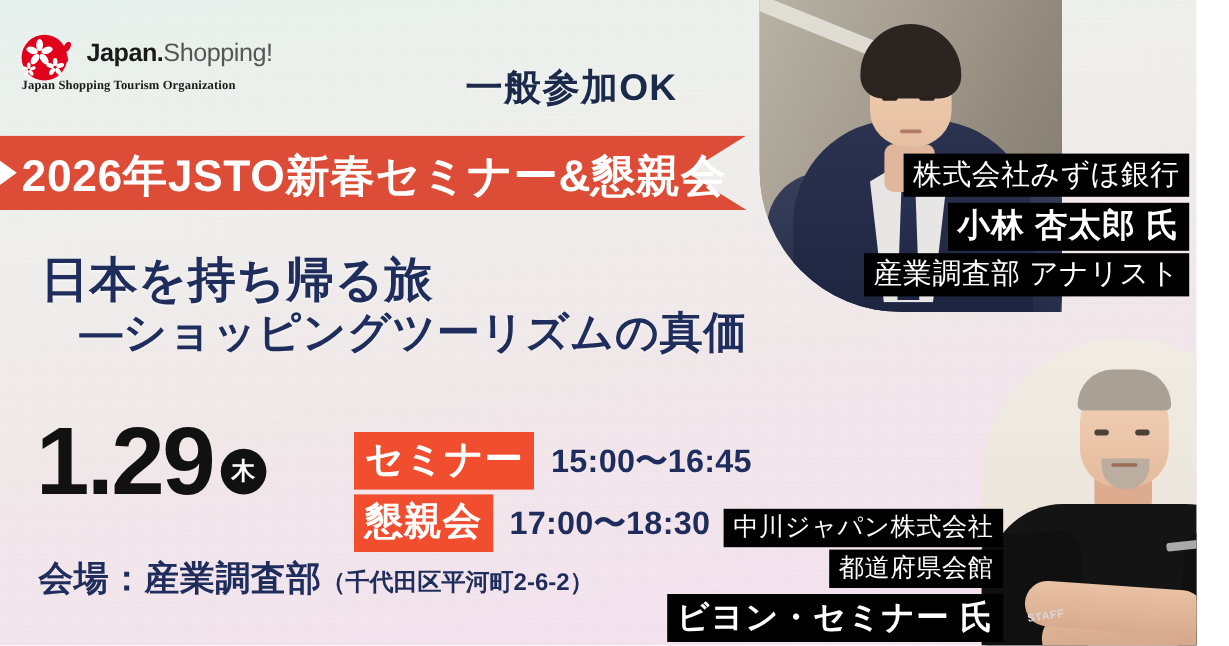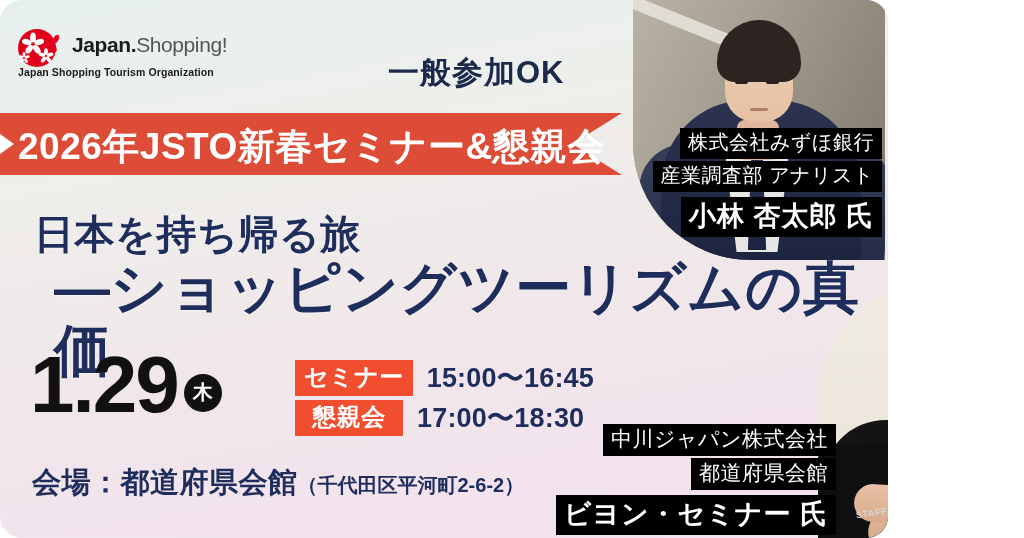--- a/index.html
+++ b/index.html
@@ -8,35 +8,34 @@
   }
   body {
     width: 1024px;
     height: 538px;
     overflow: hidden;
     font-family: "Liberation Sans", "DejaVu Sans", sans-serif;
   }
 
   #banner {
     position: relative;
-    width: 888px;
+    width: 997px;
     height: 538px;
     overflow: hidden;
     background:
       linear-gradient(170deg,
         #e4f0ec 0%,
         #e9f0ec 10%,
         #eeeeea 28%,
         #efeaea 42%,
         #f0e6e8 55%,
         #f1e4ea 68%,
         #f2e2ec 80%,
         #f3e0ee 92%,
         #f4e2f0 100%);
-    border-radius: 22px;
   }
 
   
   #grain {
     position: absolute;
     inset: 0;
     pointer-events: none;
     opacity: .30;
     background-image:
       repeating-linear-gradient(0deg, rgba(255,255,255,.30) 0 1px, rgba(0,0,0,.025) 1px 2px),
@@ -72,20 +71,21 @@
   #logo-wordmark .l { font-weight: normal; color: #555; }
   #logo-sub {
     position: absolute;
     left: 8px;
     top: 40px;
     font-size: 10.5px;
     font-weight: bold;
     letter-spacing: .1px;
     color: #1a1a1a;
     white-space: nowrap;
+    font-family: Liberation Serif, serif;
   }
 
   
   #ippan {
     position: absolute;
     left: 388px;
     top: 52px;
     font-size: 31px;
     font-weight: bold;
     color: #1b2a4a;
@@ -131,21 +131,21 @@
     left: 34px;
     top: 212px;
     color: #1e2d5c;
     font-weight: bold;
     letter-spacing: .5px;
     line-height: 1.12;
     text-shadow: 0 1px 2px rgba(255,255,255,.55);
     z-index: 6;
   }
   #title-line1 { font-size: 40px; display: block; }
-  #title-line2 { font-size: 56px; display: block; margin-left: 20px; }
+  #title-line2 { font-size: 36px; display: block; margin-left: 32px; }
 
   
   #date-row {
     position: absolute;
     left: 30px;
     top: 348px;
     display: flex;
     align-items: center;
     z-index: 6;
   }
@@ -179,21 +179,21 @@
     z-index: 6;
   }
   .time-row {
     display: flex;
     align-items: center;
     margin-bottom: 4px;
   }
   .time-tag {
     background: #f04e2e;
     color: #ffffff;
-    font-size: 24px;
+    font-size: 32px;
     font-weight: bold;
     padding: 1px 9px 3px 9px;
     letter-spacing: .5px;
     white-space: nowrap;
     min-width: 108px;
     text-align: center;
     box-sizing: border-box;
   }
   .time-val {
     font-size: 27px;
@@ -454,21 +454,21 @@
     white-space: nowrap;
   }
   #sp1-caption {
     position: absolute;
     right: 6px;
     top: 128px;
     text-align: right;
     z-index: 9;
   }
   #sp1-caption .org,
-  #sp1-caption .role { font-size: 20px; letter-spacing: .5px; }
+  #sp1-caption .role { font-size: 24px; letter-spacing: .5px; }
   #sp1-caption .name { font-size: 27px; font-weight: bold; letter-spacing: 1px; margin-top: 3px; }
   #sp1-caption > div { margin-bottom: 2px; }
 
   #sp2-caption {
     position: absolute;
     left: 536px;
     top: 424px;
     text-align: right;
     width: 300px;
     z-index: 9;
@@ -543,21 +543,21 @@
       <div class="time-tag">セミナー</div>
       <div class="time-val">15:00〜16:45</div>
     </div>
     <div class="time-row">
       <div class="time-tag">懇親会</div>
       <div class="time-val">17:00〜18:30</div>
     </div>
   </div>
 
   <div id="venue">
-    <span id="venue-main">会場：都道府県会館</span><span id="venue-addr">（千代田区平河町2-6-2）</span>
+    <span id="venue-main">会場：産業調査部</span><span id="venue-addr">（千代田区平河町2-6-2）</span>
   </div>
 
   <div id="photo1">
     <div class="bg"></div>
     <div class="wallstripe"></div>
     <div class="shoulderL"></div>
     <div class="shoulderR"></div>
     <div class="suit"></div>
     <div class="shirt"></div>
     <div class="tie"></div>
@@ -583,22 +583,22 @@
     <div class="armL"></div>
     <div class="armR"></div>
     <div class="forearm"></div>
     <div class="forearm2"></div>
     <div class="chestlogo"></div>
     <div class="staff">STAFF</div>
   </div>
 
   <div id="sp1-caption">
     <div><span class="cap-line org">株式会社みずほ銀行</span></div>
+    <div><span class="cap-line name">小林 杏太郎 氏</span></div>
     <div><span class="cap-line role">産業調査部 アナリスト</span></div>
-    <div><span class="cap-line name">小林 杏太郎 氏</span></div>
   </div>
 
   <div id="sp2-caption">
     <div><span class="cap-line org">中川ジャパン株式会社</span></div>
     <div><span class="cap-line role">都道府県会館</span></div>
     <div><span class="cap-line name">ビヨン・セミナー 氏</span></div>
   </div>
 
 </div>
 

